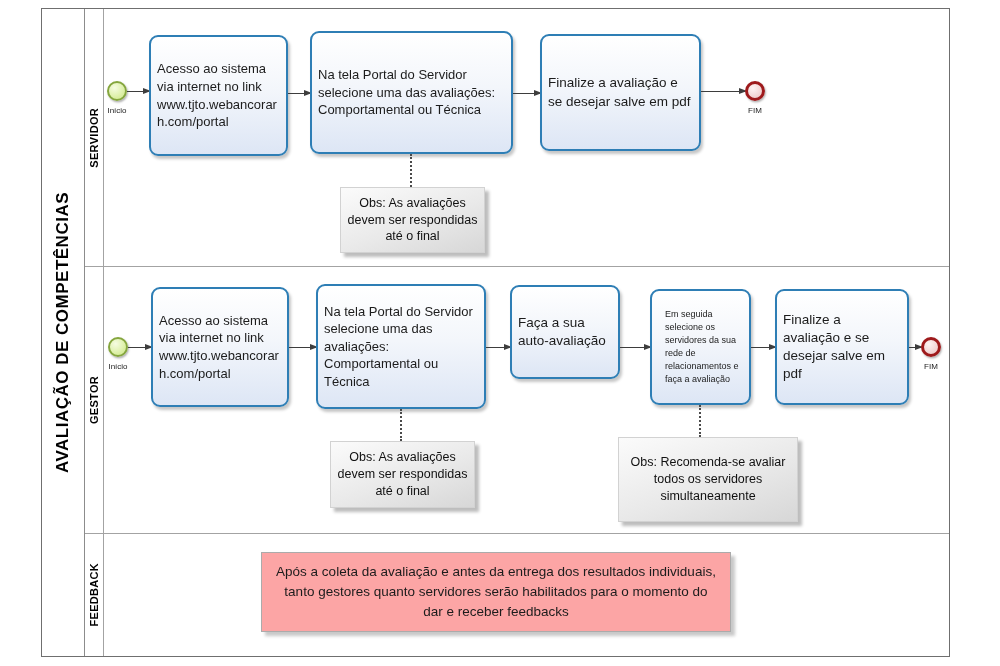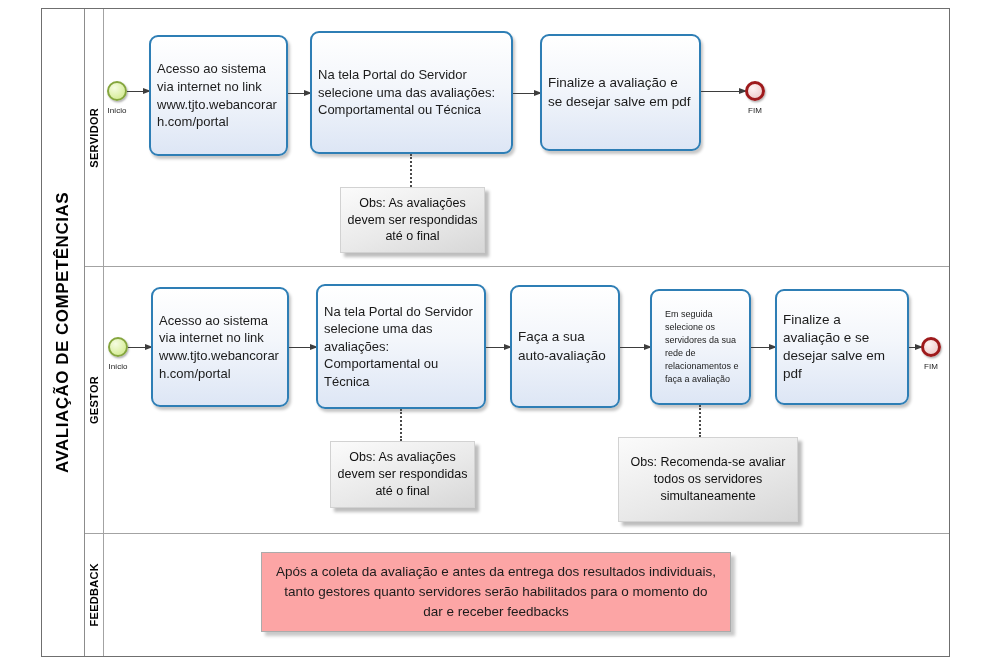--- a/index.html
+++ b/index.html
@@ -115,21 +115,21 @@
           <div class="task" style="left:47px; top:20px; width:138px; height:120px;">
             <span class="wrap">Acesso ao sistema via internet no link www.tjto.webancorarh.com/portal</span>
           </div>
           <div class="arrow" style="left:185px; top:80px; width:27px;"></div>
 
           <div class="task" style="left:212px; top:17px; width:170px; height:125px;">
             <span class="wrap">Na tela Portal do Servidor selecione uma das avaliações: Comportamental ou Técnica</span>
           </div>
           <div class="arrow" style="left:382px; top:80px; width:24px;"></div>
 
-          <div class="task big-text" style="left:406px; top:18px; width:110px; height:123px;">
+          <div class="task big-text" style="left:406px; top:18px; width:110px; height:94px;">
             <span class="wrap">Faça a sua auto-avaliação</span>
           </div>
           <div class="arrow" style="left:516px; top:80px; width:30px;"></div>
 
           <div class="task small-text" style="left:546px; top:22px; width:101px; height:116px;">
             <span class="wrap">Em seguida selecione os servidores da sua rede de relacionamentos e faça a avaliação</span>
           </div>
           <div class="arrow" style="left:647px; top:80px; width:24px;"></div>
 
           <div class="task big-text" style="left:671px; top:22px; width:134px; height:116px;">

